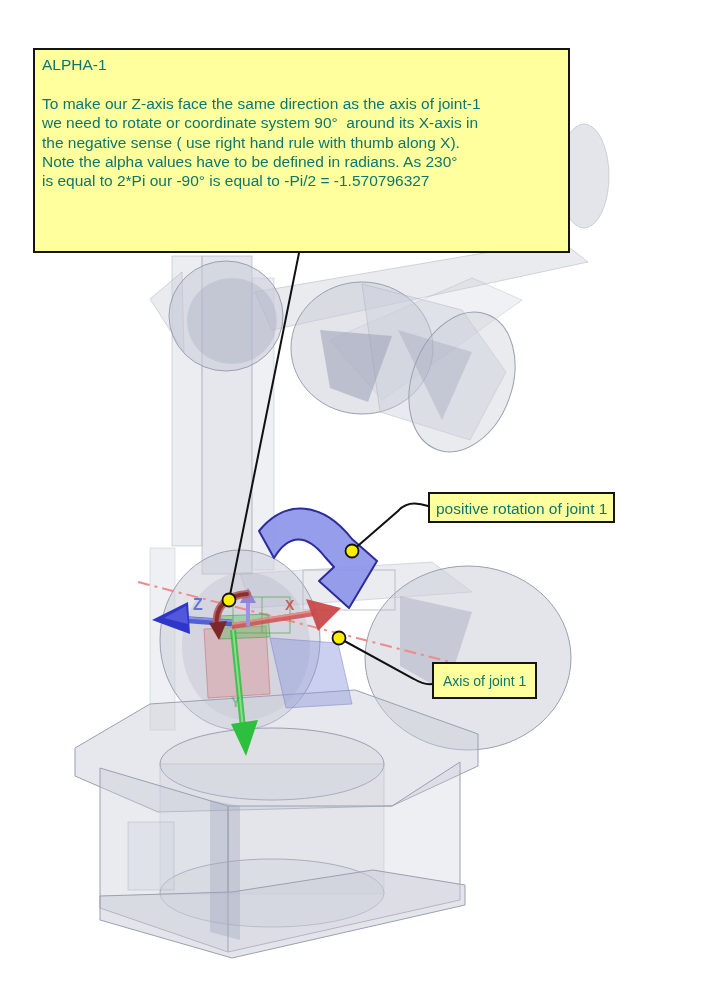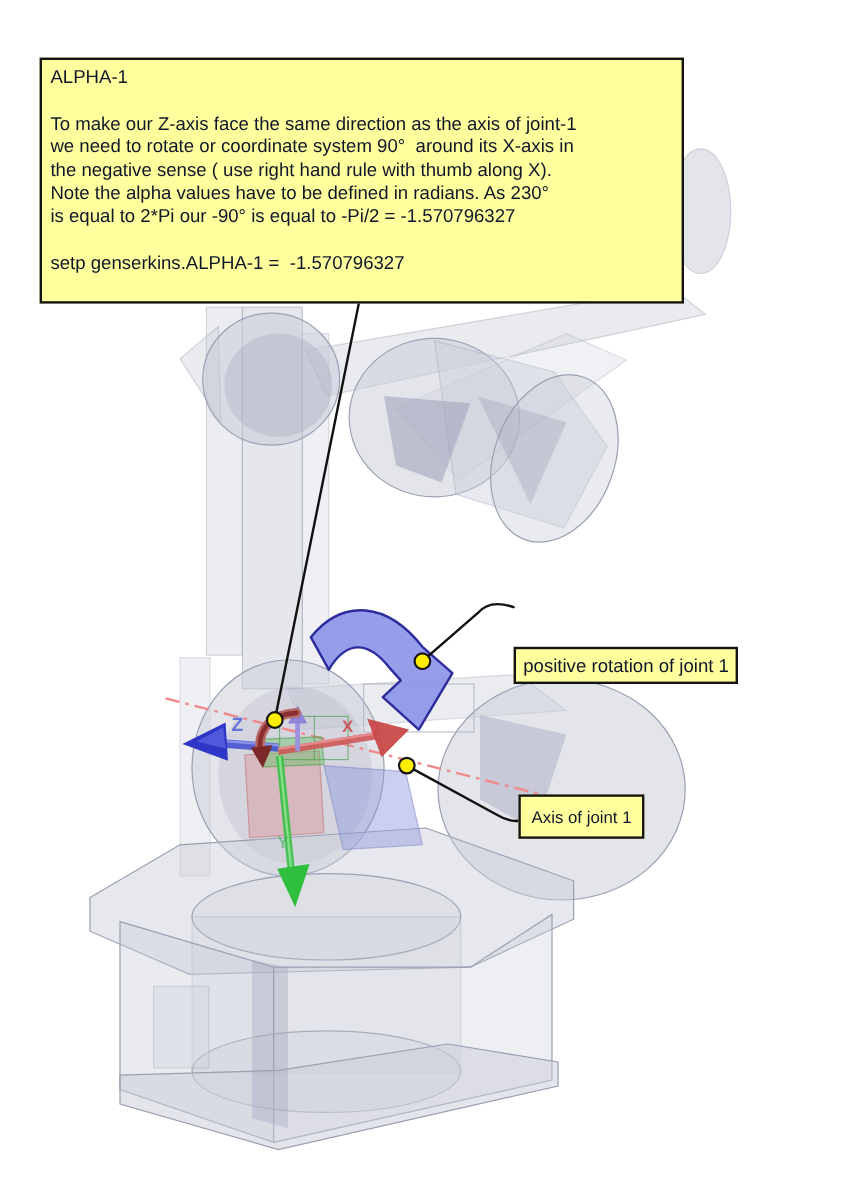--- a/index.html
+++ b/index.html
@@ -8,34 +8,34 @@
     width:707px;height:1000px;
     background:#ffffff;
     font-family:"Liberation Sans", sans-serif;
     overflow:hidden;
   }
   #drawing{position:absolute;left:0;top:0;}
   .callout{
     position:absolute;
     background:#ffff9e;
     border:2px solid #141414;
-    color:#0f172a;
+    color:#0f766e;
     box-sizing:border-box;
   }
   .note-box{
     left:33px;top:48px;width:537px;height:205px;
     padding:5px 7px;
     font-size:15.5px;line-height:19.4px;
   }
   .note-box .line{white-space:pre;height:19.4px;}
   .note-box .spacer{height:19.4px;}
   .pos-rot-label{
     left:428px;top:492px;height:31px;
     padding:4px 6px;
-    font-size:15.5px;line-height:21px;white-space:nowrap;margin-top:47px;
+    font-size:15.5px;line-height:21px;white-space:nowrap;
   }
   .axis-label{
     left:432px;top:662px;height:37px;
     padding:4px 9px;
     font-size:14px;line-height:27px;white-space:nowrap;
   }
   .axis-letter{
     position:absolute;font-weight:bold;pointer-events:none;
   }
   .x-letter{left:285px;top:597px;font-size:14px;color:rgba(205,70,70,0.85);}
@@ -151,20 +151,19 @@
 
   <div class="callout note-box">
     <div class="line">ALPHA-1</div>
     <div class="spacer"></div>
     <div class="line">To make our Z-axis face the same direction as the axis of joint-1</div>
     <div class="line">we need to rotate or coordinate system 90°  around its X-axis in</div>
     <div class="line">the negative sense ( use right hand rule with thumb along X).</div>
     <div class="line">Note the alpha values have to be defined in radians. As 230°</div>
     <div class="line">is equal to 2*Pi our -90° is equal to -Pi/2 = -1.570796327</div>
     <div class="spacer"></div>
-    <div class="line">setp genserkins.ALPHA-1 =  -1.570796327</div>
   </div>
 
   <div class="callout pos-rot-label">positive rotation of joint 1</div>
 
   <div class="callout axis-label">Axis of joint 1</div>
 
 </div>
 
 </body></html>

